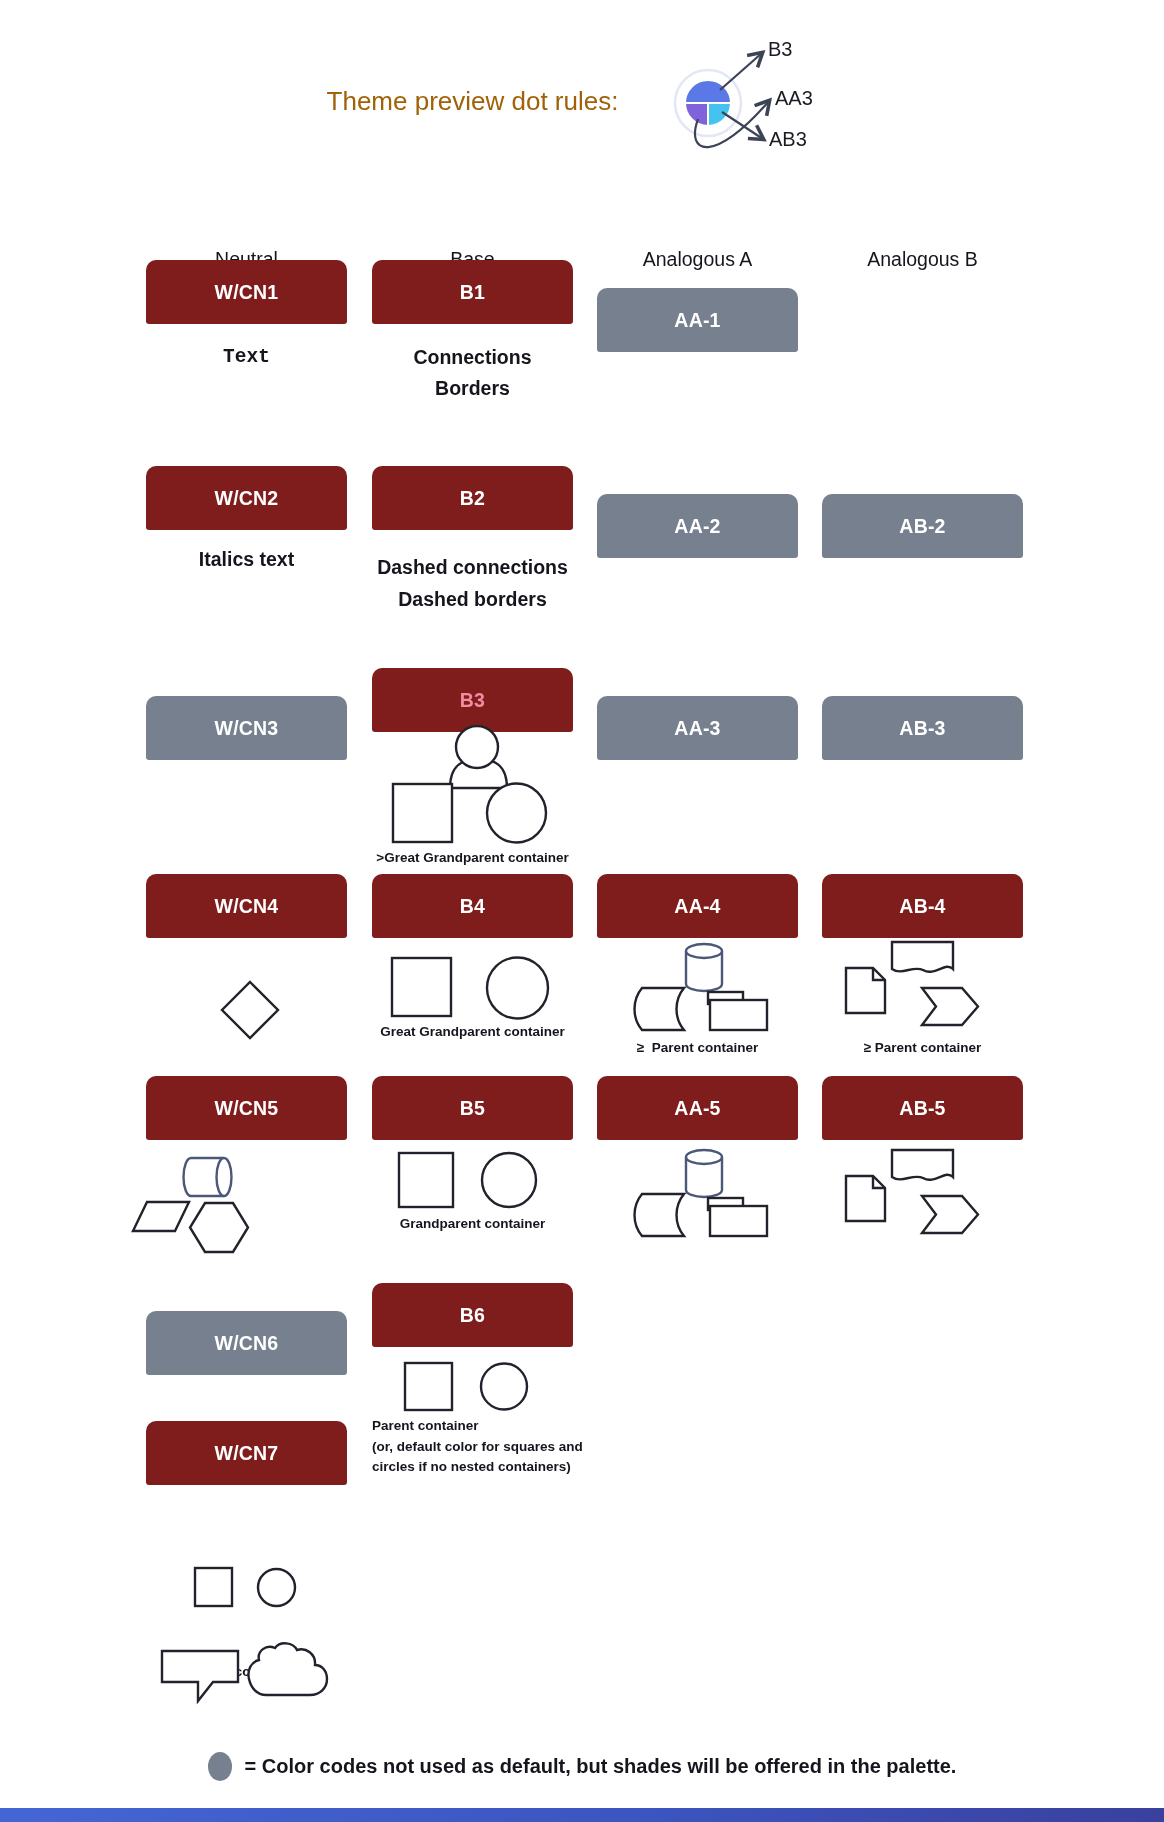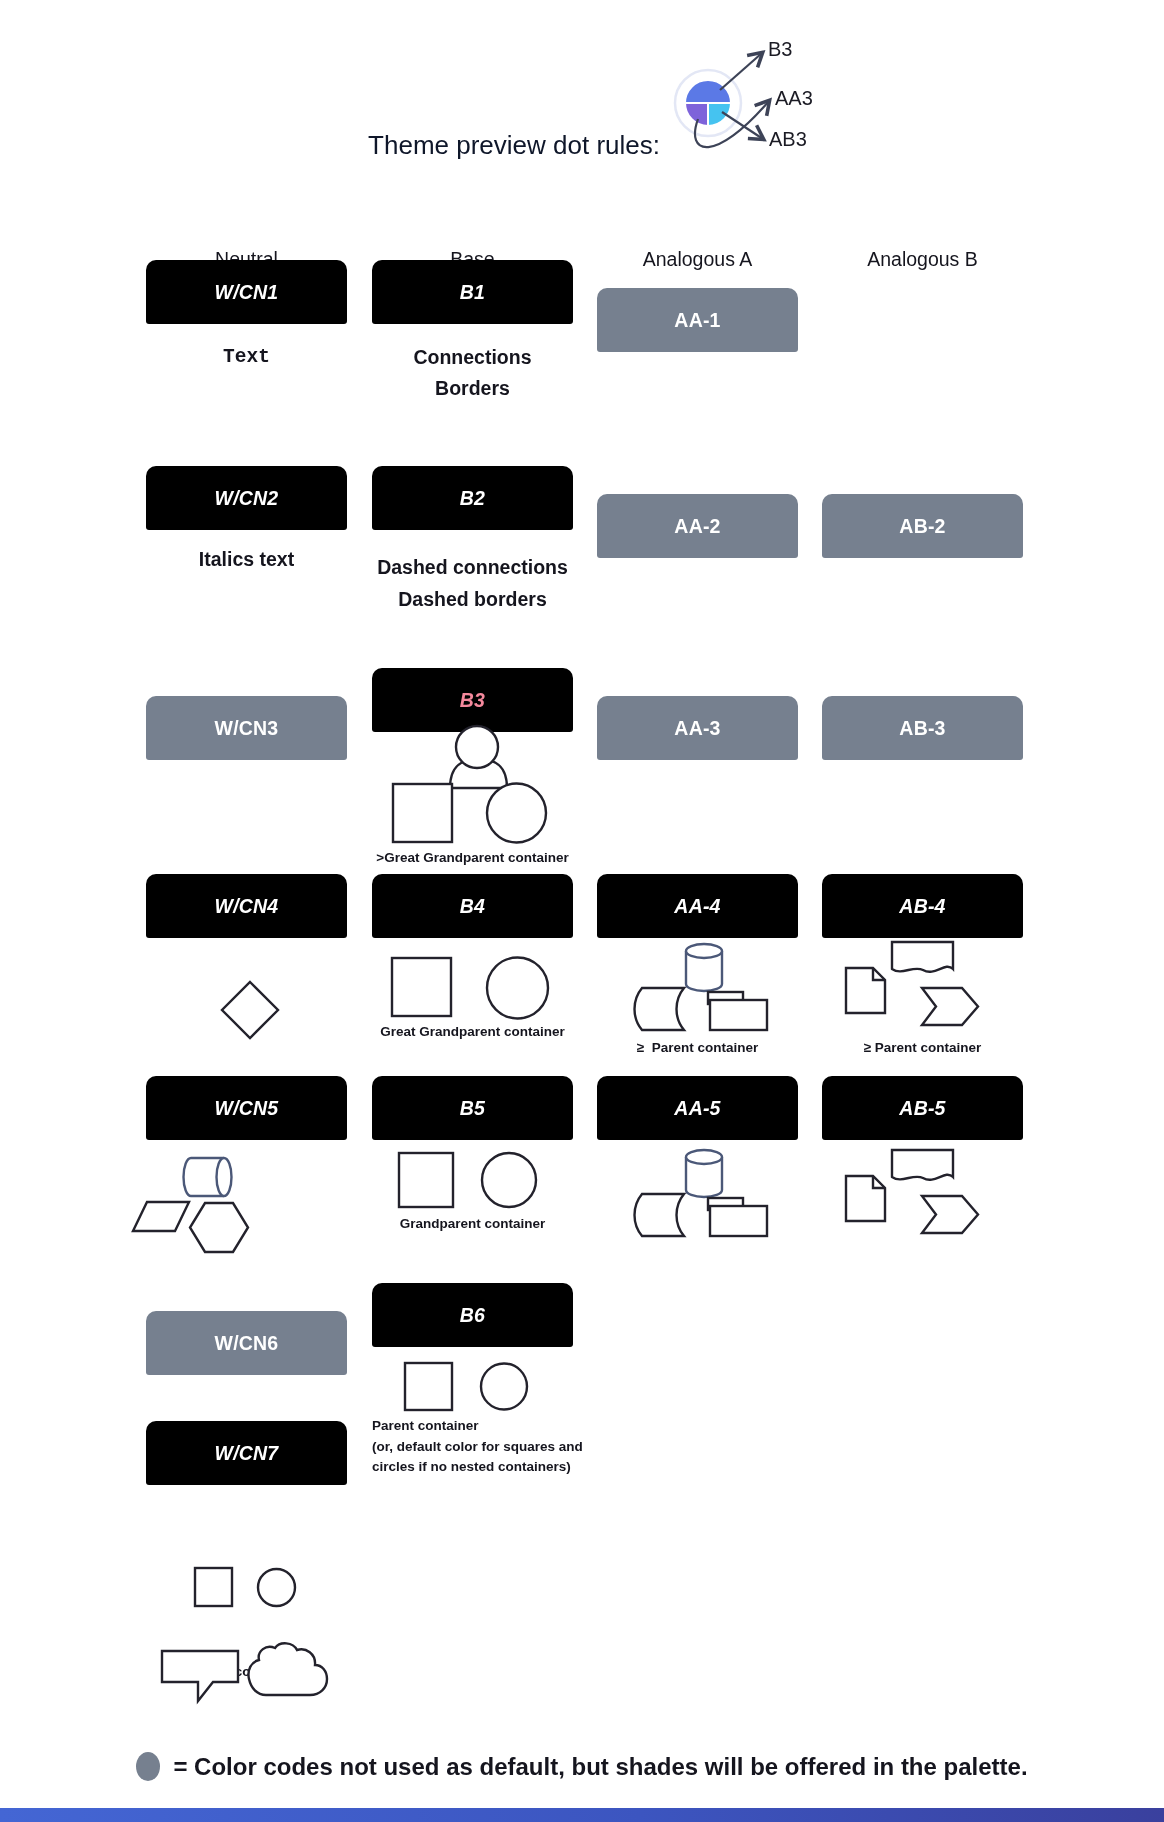--- a/index.html
+++ b/index.html
@@ -3,33 +3,33 @@
 <meta charset="utf-8">
 <style>
   html,body{margin:0;padding:0;background:#fff;}
   #page{position:relative;width:1164px;height:1822px;margin:0 auto;background:#ffffff;
         font-family:"Liberation Sans",sans-serif;color:#17171f;overflow:hidden;}
 
   
   .col1{left:146px}.col2{left:372px}.col3{left:597px}.col4{left:822px}
 
   
-  .title{position:absolute;left:285px;top:86px;width:375px;text-align:right;
-         font-size:26px;font-weight:400;color:#0f172a;margin-top:44px;}
+  .title{position:absolute;left:285px;top:86px;width:375px;text-align:center;
+         font-size:26px;font-weight:400;color:#a16207;}
   .dot-label{position:absolute;font-size:20px;font-weight:400;color:#1b1b24;}
 
   
   .hdr{position:absolute;top:220px;width:201px;text-align:center;
        font-weight:400;font-size:19.5px;color:#15151e;margin-top:28px;}
 
   
   .swatch{position:absolute;width:201px;height:64px;border-radius:10px 10px 3px 3px;
           display:flex;align-items:center;justify-content:center;
           font-weight:700;font-size:19.5px;color:#ffffff;letter-spacing:.2px;}
-  .swatch[data-variant="dark"]{background:#000000;font-style:italic;}
+  .swatch[data-variant="dark"]{background:#7f1d1d;}
   .swatch[data-variant="gray"]{background:#76808f;margin-top:28px;}
   .swatch[data-label-variant="pink"]{color:#f5899d;}
   .r1{top:260px}.r2{top:466px}.r3{top:668px}.r4{top:874px}
   .r5{top:1076px}.r6{top:1283px}.r7{top:1421px}
 
   
   .cap{position:absolute;width:201px;text-align:center;font-weight:700;
        color:#15151e;white-space:pre;}
   .cap.big{font-size:19.5px;}
   .cap.sm{font-size:13.5px;}
@@ -37,21 +37,21 @@
 
   .shape-svg{position:absolute;overflow:visible;}
   .stroke{fill:#ffffff;stroke:#23222c;stroke-width:2.4;}
   .stroke-cyl{fill:#ffffff;stroke:#4b5878;stroke-width:2.4;}
   .arrow{fill:none;stroke:#3d4357;stroke-width:2.2;}
 
   
   .legend{position:absolute;left:0;top:1752px;width:100%;display:flex;
           align-items:center;justify-content:center;gap:13px;}
   .legend-dot{width:24px;height:29px;border-radius:50%;background:#76808f;flex:0 0 auto;}
-  .legend-text{font-size:24px;font-weight:700;color:#15151e;}
+  .legend-text{font-size:20px;font-weight:700;color:#15151e;}
 
   .bottom-bar{position:absolute;left:0;top:1808px;width:100%;height:14px;
               background:linear-gradient(90deg,#4466d4 0%,#3c55c0 55%,#3a409e 100%);}
 </style>
 </head>
 <body>
 
 <div id="page">
 
   <div class="title">Theme preview dot rules:</div>

